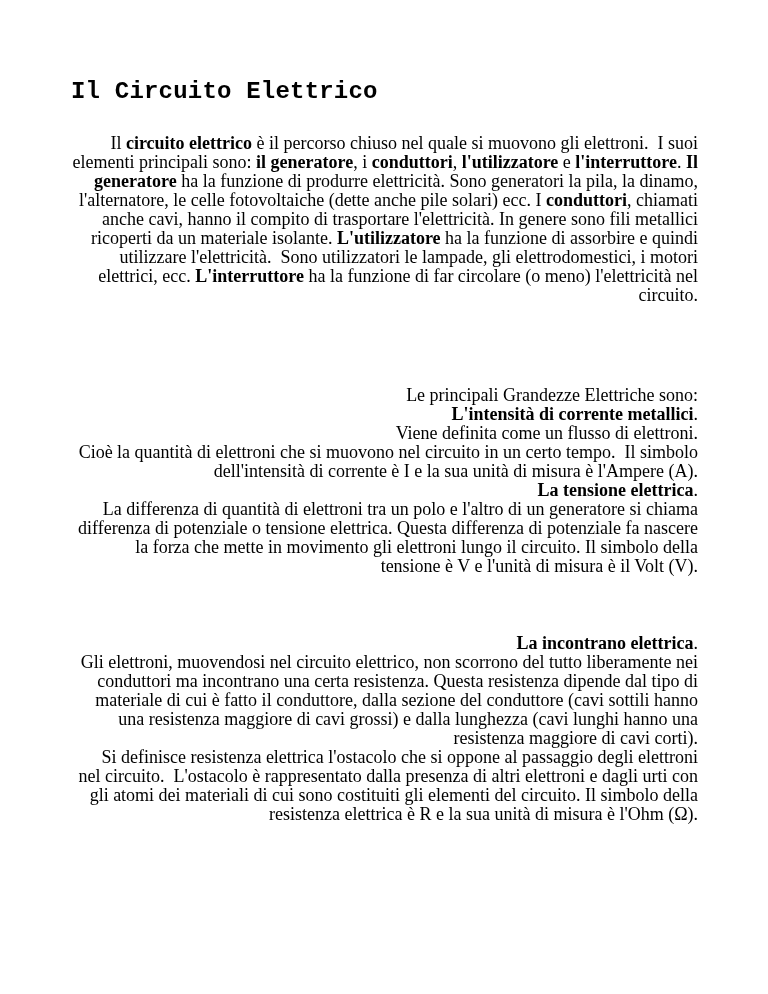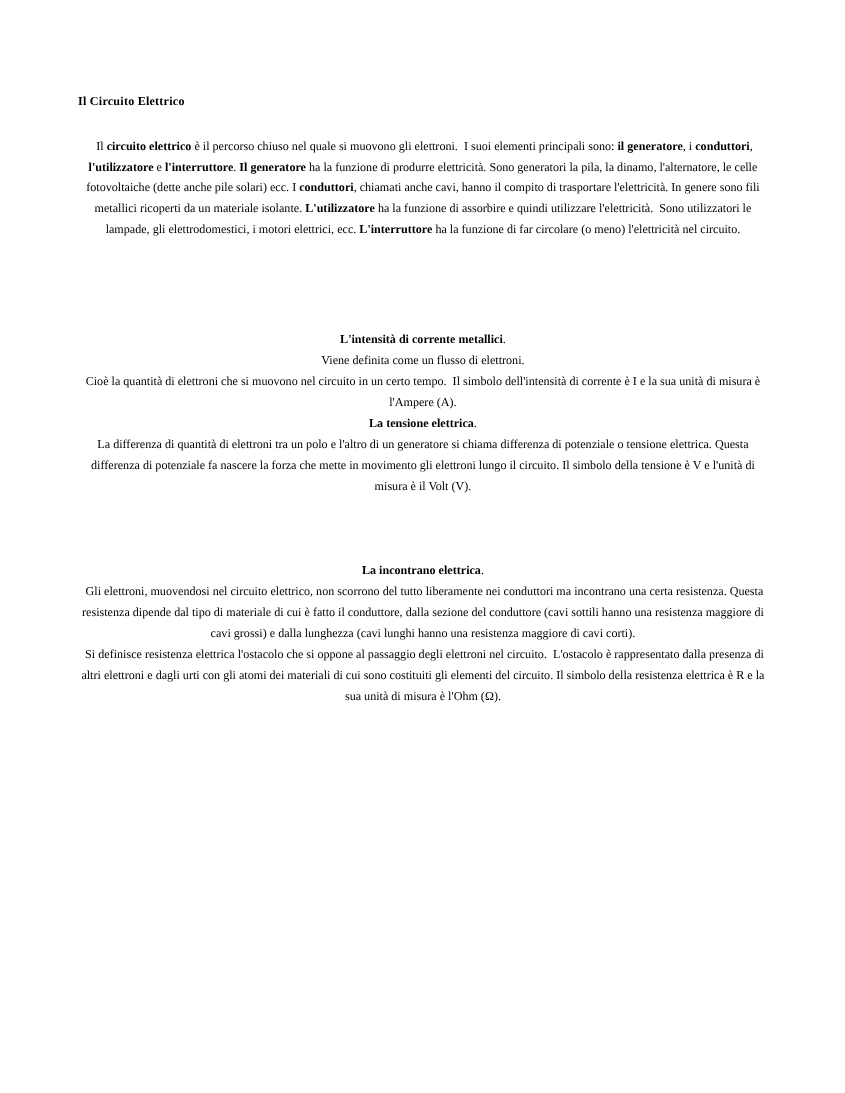--- a/index.html
+++ b/index.html
@@ -12,56 +12,58 @@
     width: 768px;
     height: 994px;
     background: #ffffff;
     color: #000000;
     font-family: "Liberation Serif", "DejaVu Serif", serif;
     overflow: hidden;
     box-sizing: border-box;
     padding: 82px 70px 0 71px;
   }
   .doc-title {
-    font-size: 11px;
+    font-size: 24px;
     font-weight: bold;
     line-height: 20px;
-    margin: 0 0 22px 0;
+    margin: 0 0 32px 0;
     letter-spacing: 0.2px;
+    font-family: Liberation Mono, monospace;
   }
   .doc-heading {
     font-size: 15.6px;
     font-weight: bold;
     line-height: 19px;
     margin: 0;
   }
   .doc-paragraph {
-    font-size: 11px;
+    font-size: 18px;
     line-height: 19px;
     margin: 0;
     white-space: pre-wrap;
-    text-align: center;
+    text-align: right;
   }
   .doc-paragraph .run-bold {
     font-weight: bold;
   }
   .doc-spacer {
     width: 100%;
   }
 </style>
 </head>
 <body>
 
 <div class="page">
   <h1 class="doc-title">Il Circuito Elettrico</h1>
   <div id="doc-body">
       <p class="doc-paragraph"><span class="run-regular"> Il </span><span class="run-bold">circuito elettrico</span><span class="run-regular"> è il percorso chiuso nel quale si muovono gli elettroni.  I suoi elementi principali sono: </span><span class="run-bold">il generatore</span><span class="run-regular">, i </span><span class="run-bold">conduttori</span><span class="run-regular">, </span><span class="run-bold">l'utilizzatore</span><span class="run-regular"> e </span><span class="run-bold">l'interruttore</span><span class="run-regular">. </span><span class="run-bold">Il generatore</span><span class="run-regular"> ha la funzione di produrre elettricità. Sono generatori la pila, la dinamo, l'alternatore, le celle fotovoltaiche (dette anche pile solari) ecc. I </span><span class="run-bold">conduttori</span><span class="run-regular">, chiamati anche cavi, hanno il compito di trasportare l'elettricità. In genere sono fili metallici ricoperti da un materiale isolante. </span><span class="run-bold">L'utilizzatore</span><span class="run-regular"> ha la funzione di assorbire e quindi utilizzare l'elettricità.  Sono utilizzatori le lampade, gli elettrodomestici, i motori elettrici, ecc. </span><span class="run-bold">L'interruttore</span><span class="run-regular"> ha la funzione di far circolare (o meno) l'elettricità nel circuito.</span></p>
       <div class="doc-spacer" style="height: 62px;"></div>
       <div class="doc-spacer" style="height: 19px;"></div>
-      <p class="doc-paragraph"><span class="run-bold">L'intensità di corrente metallici</span><span class="run-regular">.
+      <p class="doc-paragraph"><span class="run-regular">Le principali Grandezze Elettriche sono:
+</span><span class="run-bold">L'intensità di corrente metallici</span><span class="run-regular">.
 Viene definita come un flusso di elettroni.
 Cioè la quantità di elettroni che si muovono nel circuito in un certo tempo.  Il simbolo dell'intensità di corrente è I e la sua unità di misura è l'Ampere (A).
 </span><span class="run-bold">La tensione elettrica</span><span class="run-regular">.
 La differenza di quantità di elettroni tra un polo e l'altro di un generatore si chiama differenza di potenziale o tensione elettrica. Questa differenza di potenziale fa nascere la forza che mette in movimento gli elettroni lungo il circuito. Il simbolo della tensione è V e l'unità di misura è il Volt (V).</span></p>
       <div class="doc-spacer" style="height: 58px;"></div>
       <p class="doc-paragraph"><span class="run-bold">La incontrano elettrica</span><span class="run-regular">.
  Gli elettroni, muovendosi nel circuito elettrico, non scorrono del tutto liberamente nei conduttori ma incontrano una certa resistenza. Questa resistenza dipende dal tipo di materiale di cui è fatto il conduttore, dalla sezione del conduttore (cavi sottili hanno una resistenza maggiore di cavi grossi) e dalla lunghezza (cavi lunghi hanno una resistenza maggiore di cavi corti).
  Si definisce resistenza elettrica l'ostacolo che si oppone al passaggio degli elettroni nel circuito.  L'ostacolo è rappresentato dalla presenza di altri elettroni e dagli urti con gli atomi dei materiali di cui sono costituiti gli elementi del circuito. Il simbolo della resistenza elettrica è R e la sua unità di misura è l'Ohm (Ω).</span></p>
     </div>
 </div>

